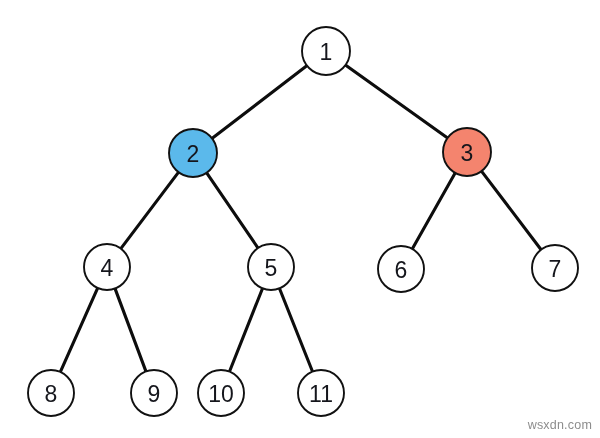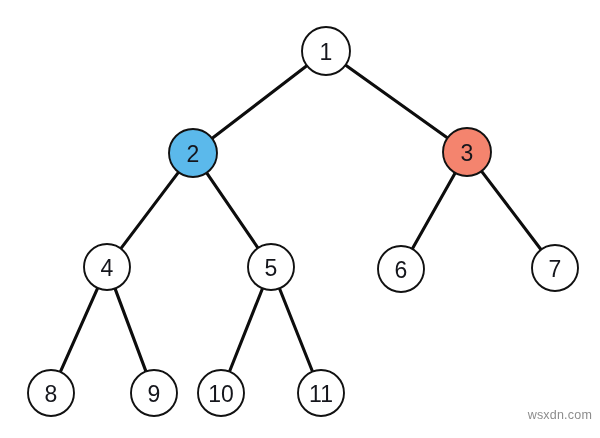--- a/index.html
+++ b/index.html
@@ -39,21 +39,21 @@
     font-family: "Liberation Sans", sans-serif;
     font-size: 23px;
     fill: #15161c;
     text-anchor: middle;
     dominant-baseline: central;
     user-select: none;
   }
   .watermark {
     position: absolute;
     right: 8px;
-    bottom: 16px;
+    bottom: 6px;
     font-family: "Liberation Sans", sans-serif;
     font-size: 12.5px;
     color: #8d8d8d;
     letter-spacing: 0.2px;
     white-space: nowrap;
   }
 </style>
 </head>
 <body>
 

